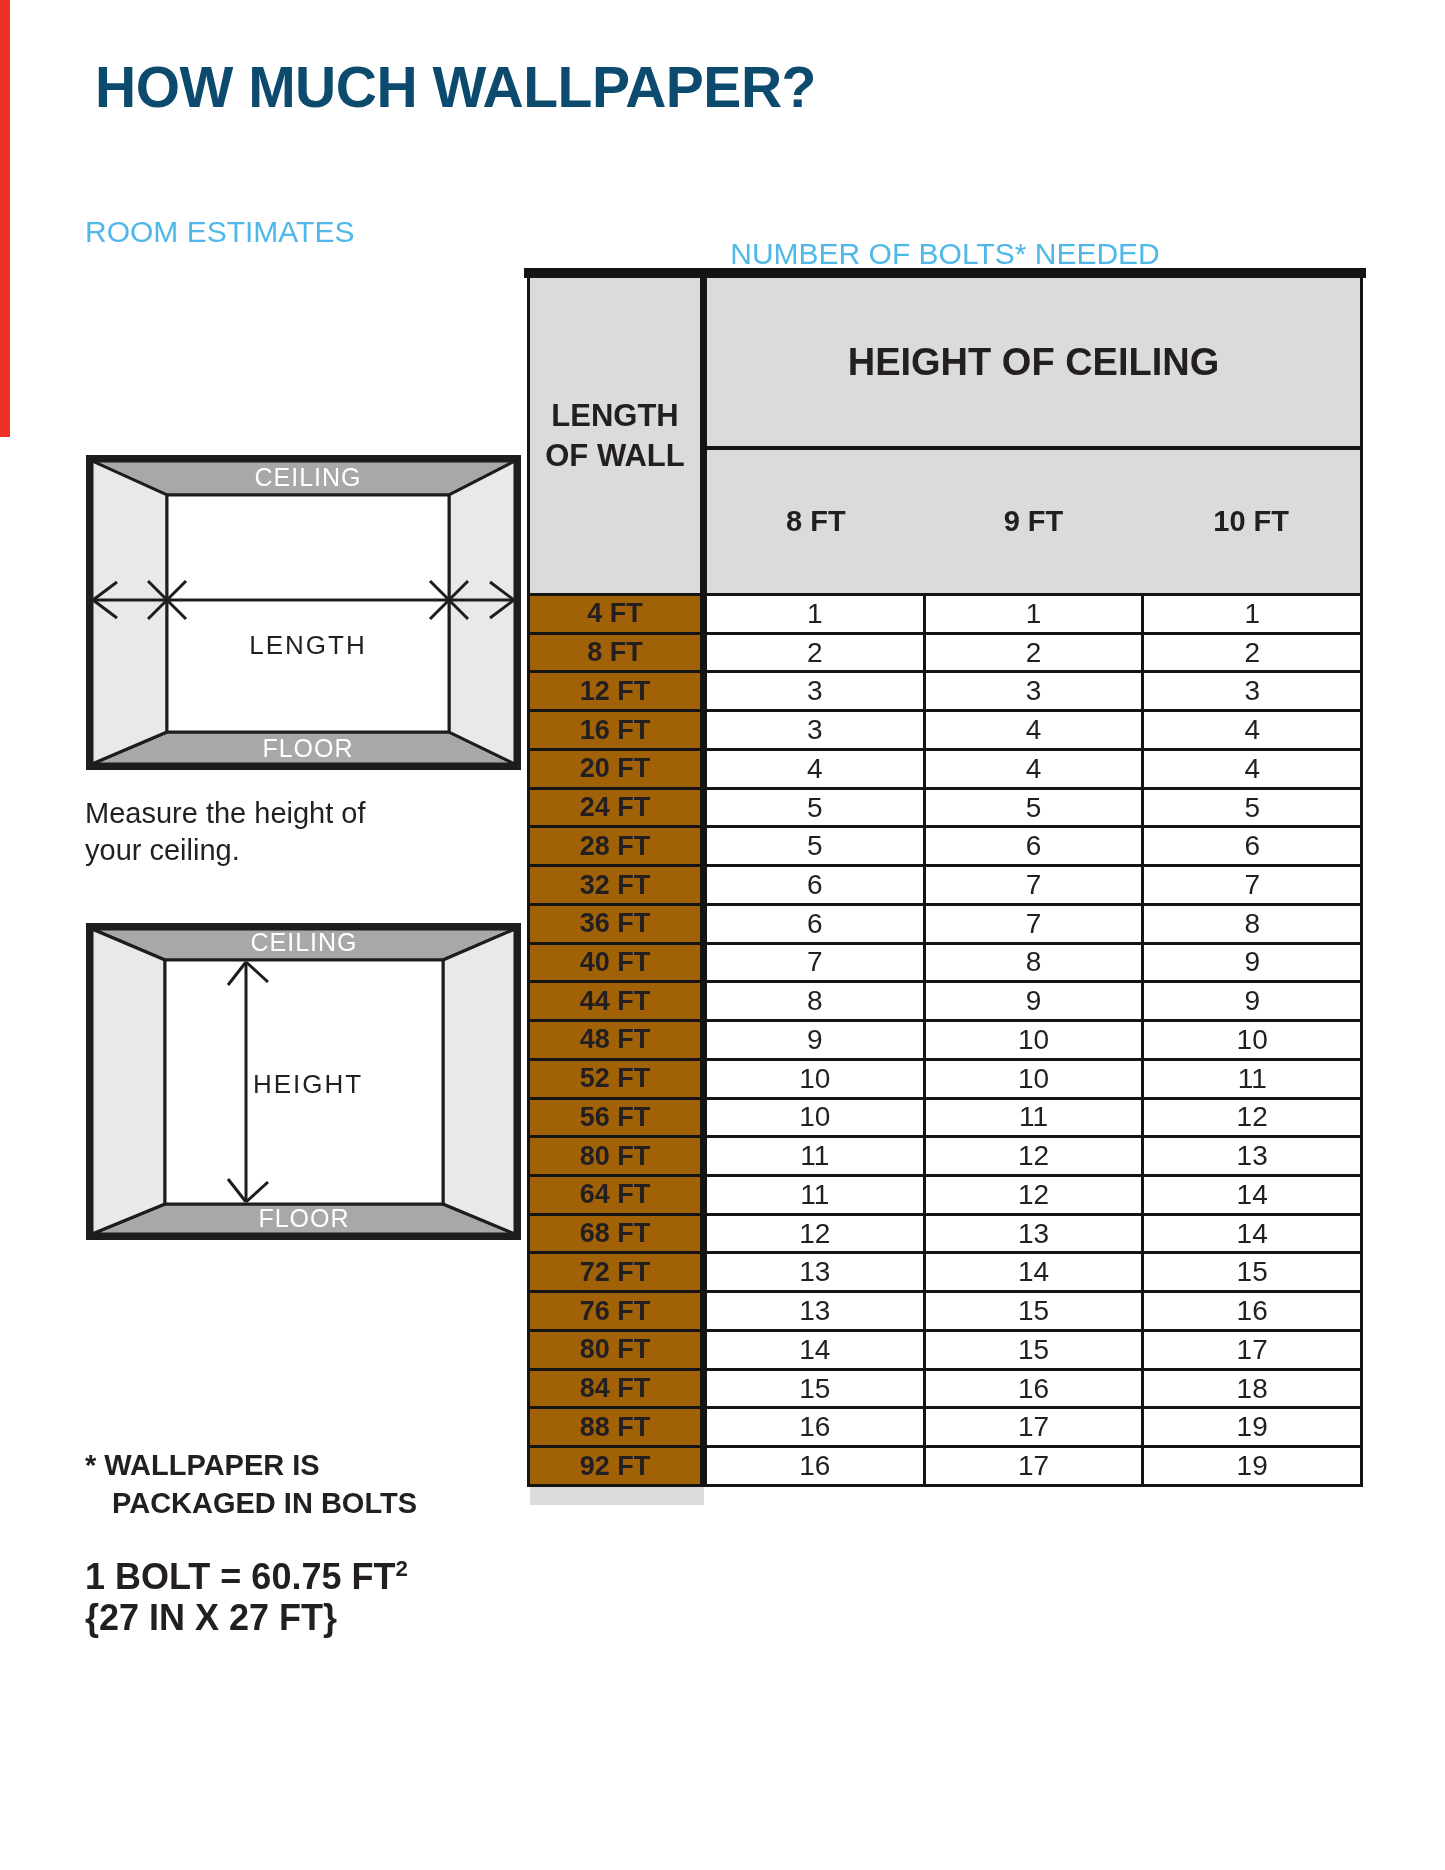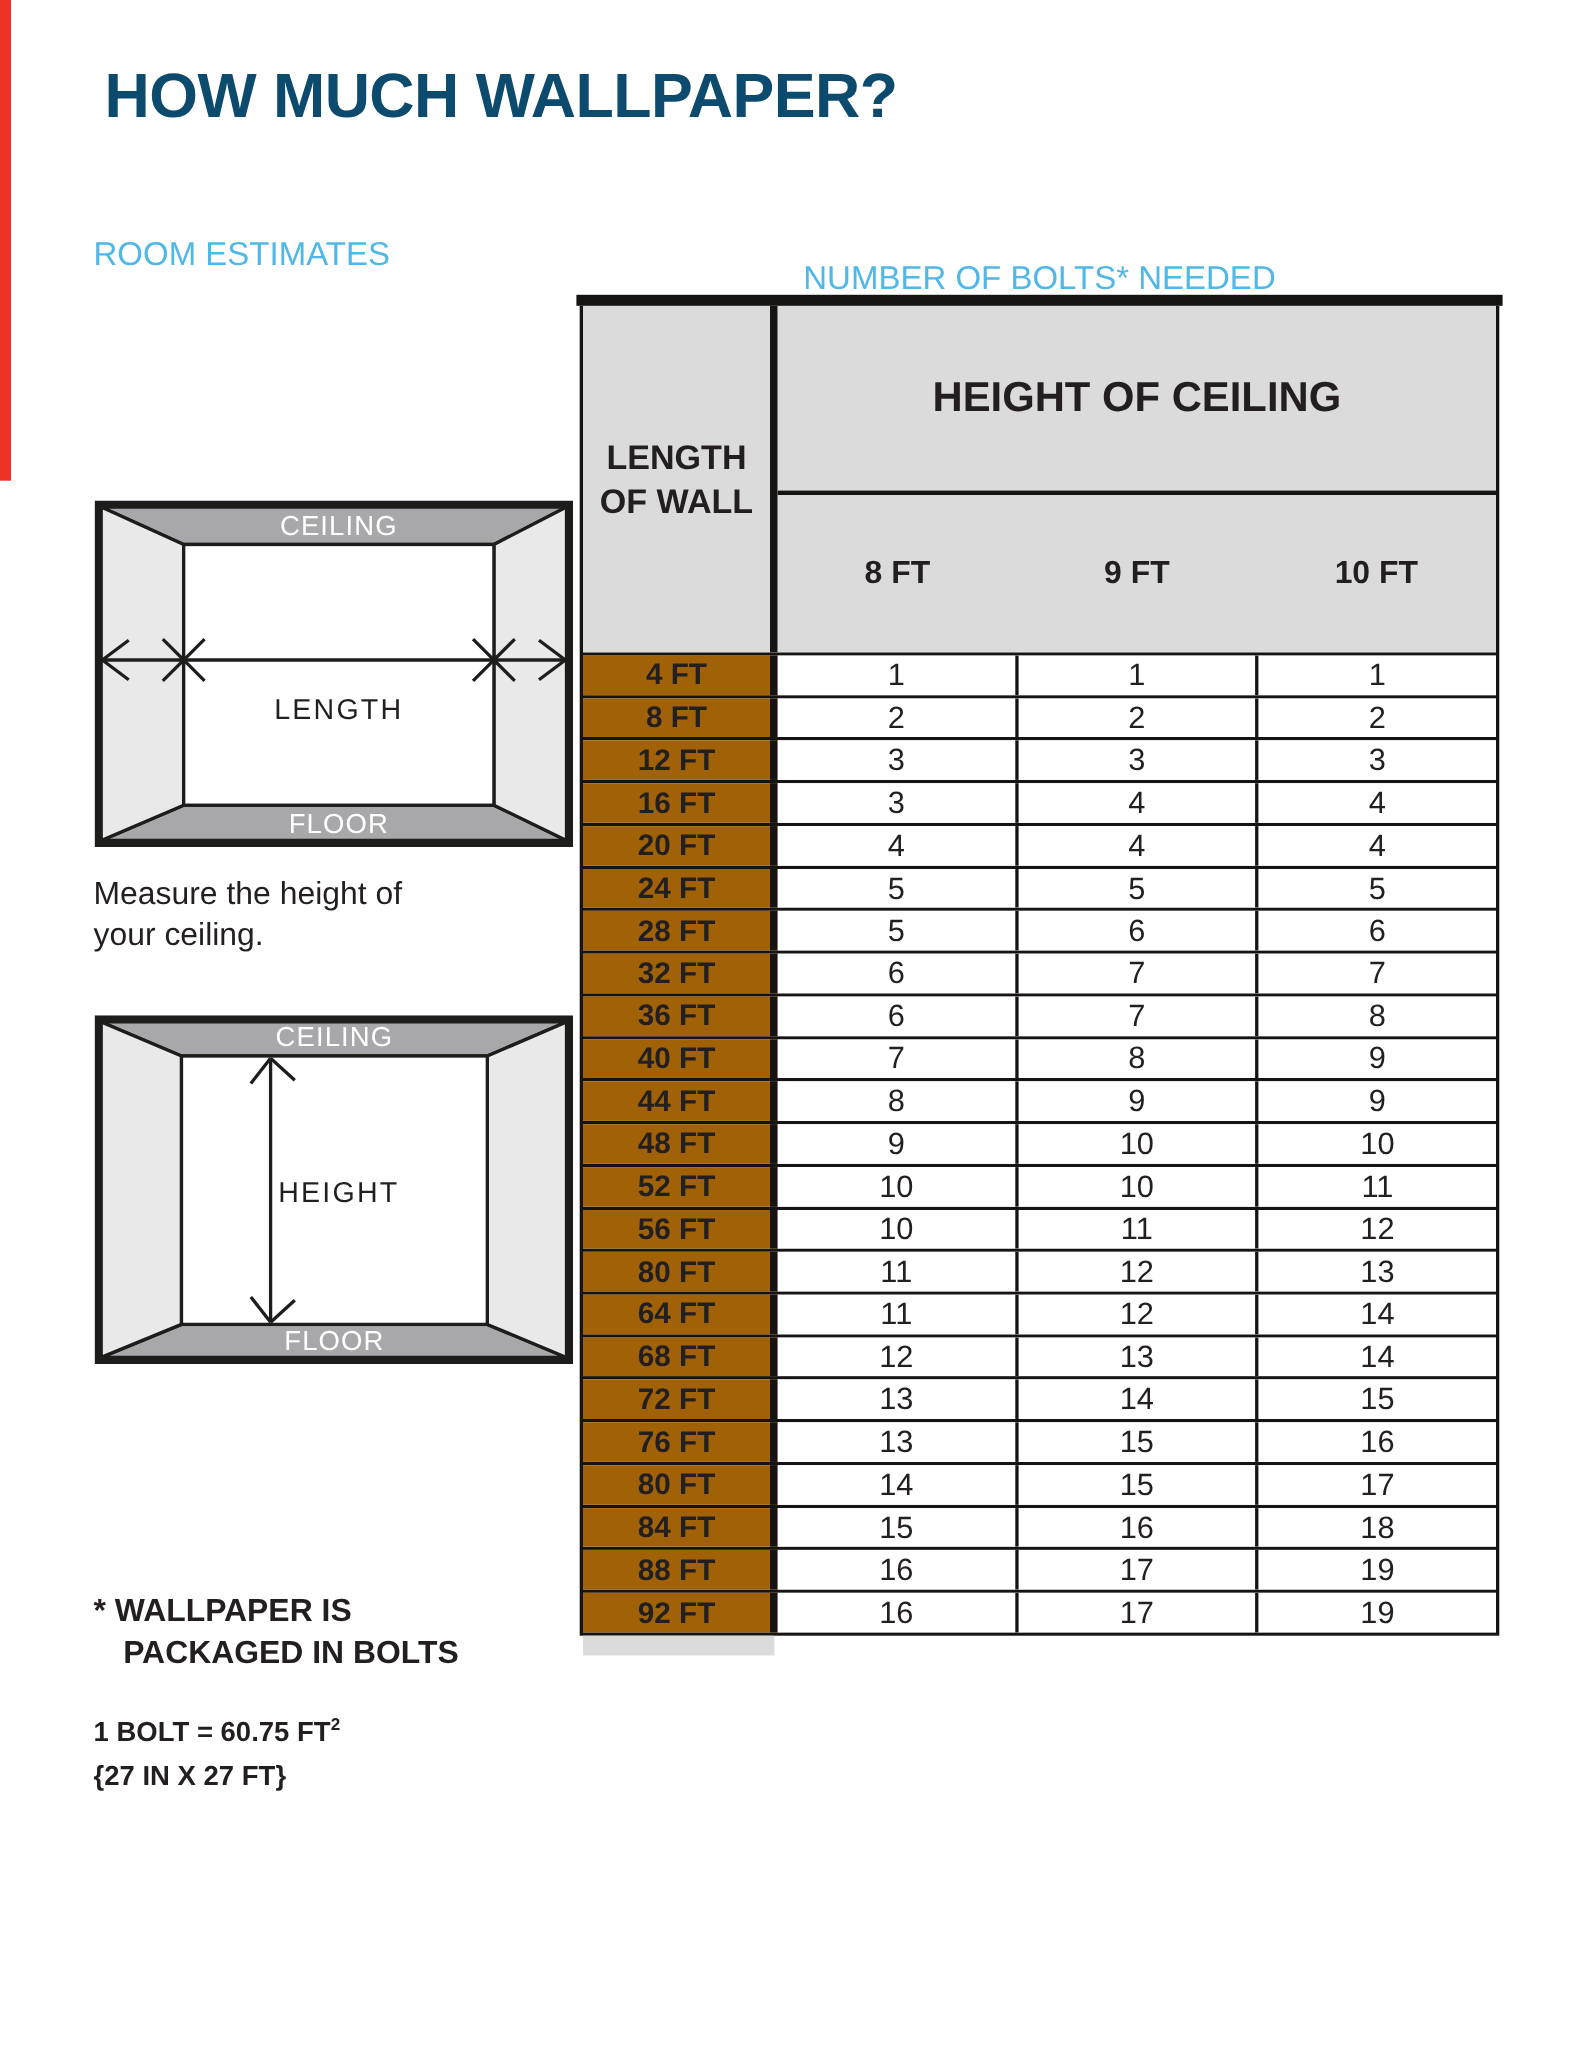--- a/index.html
+++ b/index.html
@@ -21,21 +21,21 @@
   #table-heading{left:527px;top:215px;width:836px;text-align:center;margin-top:22px;}
   .para{
     position:absolute;left:85px;font-size:29px;line-height:37px;
     white-space:pre-line;color:#231f20;
   }
   #para1{top:281px;}
   #para2{top:795px;}
   #para3{top:1267px;}
   .note{position:absolute;left:85px;top:1446px;font-size:29px;line-height:38px;font-weight:700;}
   .note .indent{padding-left:27px;}
-  .boltinfo{position:absolute;left:85px;top:1548px;font-size:25px;font-weight:700;line-height:41px;}
+  .boltinfo{position:absolute;left:85px;top:1548px;font-size:36px;font-weight:700;line-height:41px;}
   .boltinfo sup{font-size:62%;vertical-align:super;}
   .diagram{position:absolute;left:86px;}
   #diagram1{top:455px;}
   #diagram2{top:923px;}
 
   
   .bolt-table{position:absolute;left:527px;top:268px;width:836px;}
   .t-topbar{position:absolute;left:-3px;top:0;width:842px;height:10px;background:#161412;}
   .t-body{
     margin-top:10px;border-left:3px solid #161412;border-right:3px solid #161412;

